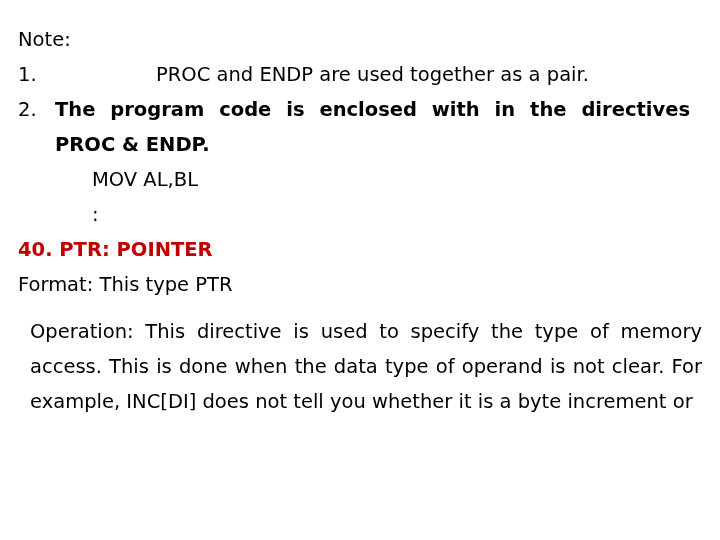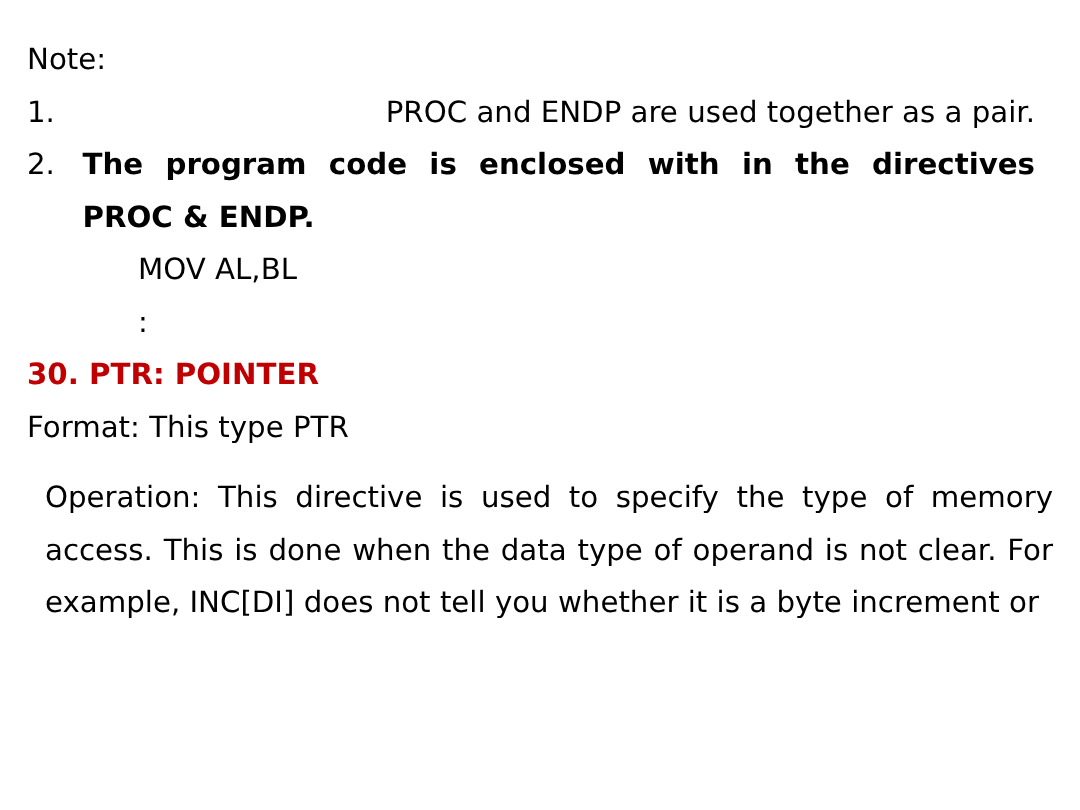--- a/index.html
+++ b/index.html
@@ -52,21 +52,21 @@
     text-align: left;
   }
   .num-item.justified > .itemtext {
     display: block;
     text-align: justify;
     text-align-last: left;
     font-weight: bold;
   }
   .num-item.single > .itemtext {
     display: block;
-    text-align: right;
+    text-align: center;
   }
 
   
   .code-block {
     margin: 0;
     padding: 0 0 0 74px;
   }
   .code-line {
     font-size: 19.5px;
     line-height: 35px;
@@ -113,19 +113,19 @@
       <span class="marker">2.</span>
       <span class="itemtext">The program code is enclosed with in the directives PROC &amp; ENDP.</span>
     </li>
   </ol>
 
   <div class="code-block">
     <div class="code-line">MOV AL,BL</div>
     <div class="code-line">:</div>
   </div>
 
-  <div class="red-heading">30. PTR: POINTER</div>
+  <div class="red-heading">40. PTR: POINTER</div>
 
   <div class="format-line">Format: This type PTR</div>
 
   <div class="para-justified">Operation: This directive is used to specify the type of memory access. This is done when the data type of operand is not clear. For example, INC[DI] does not tell you whether it is a byte increment or</div>
 
 </div>
 
 </body></html>

